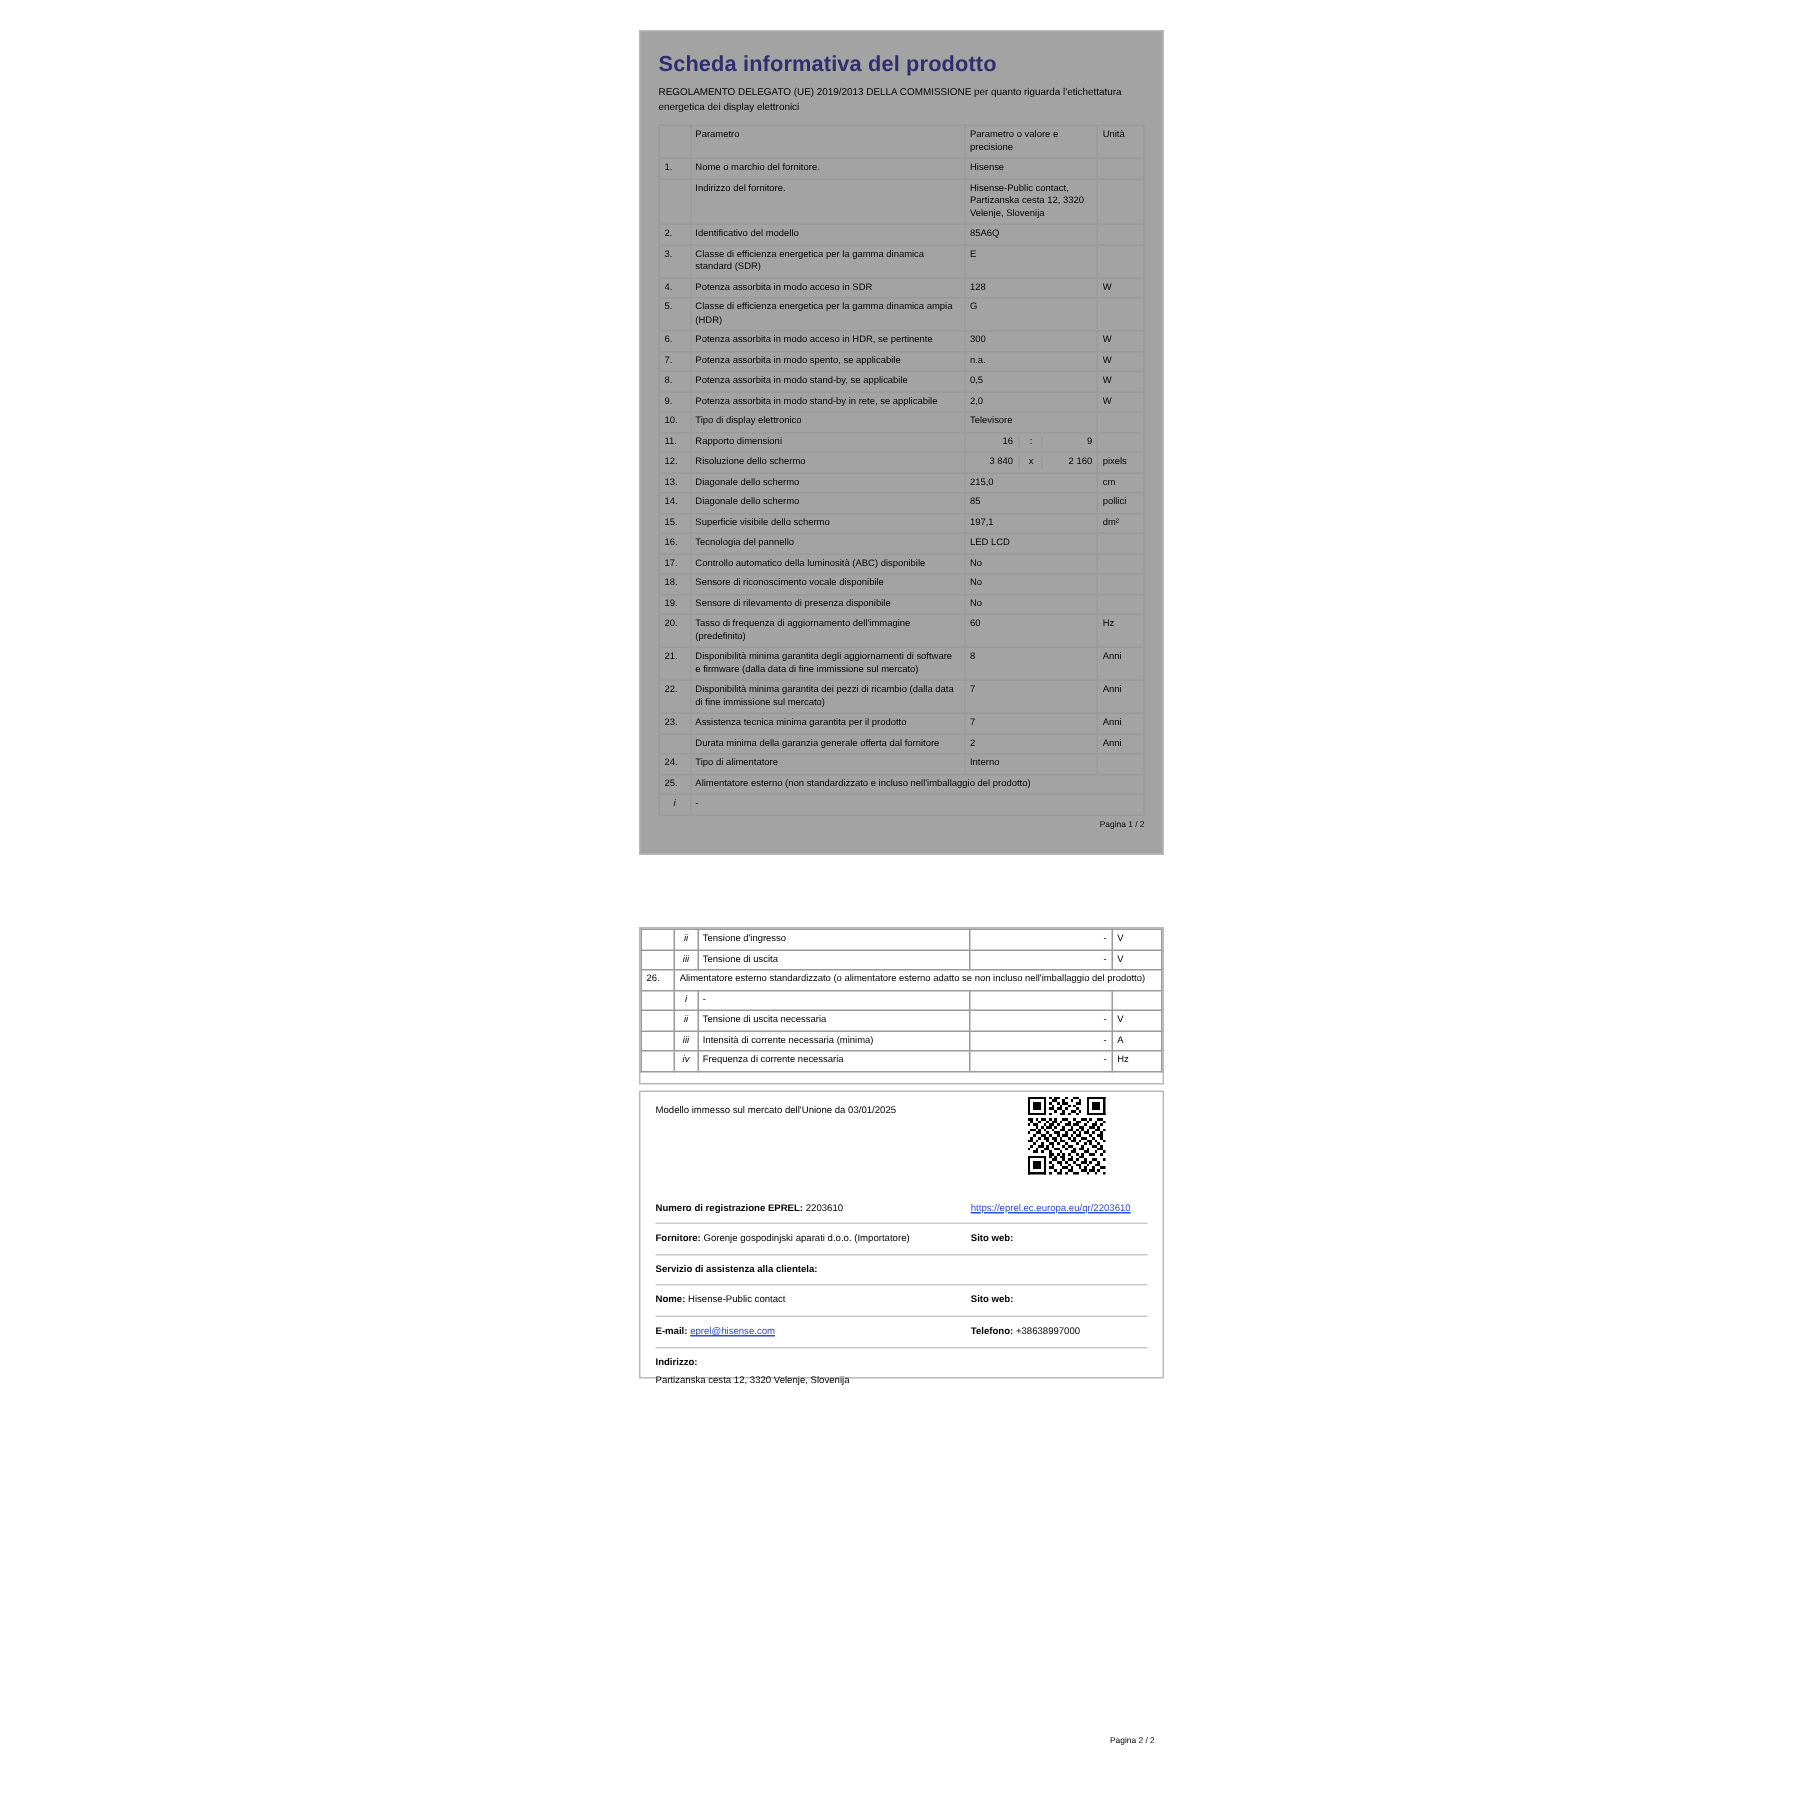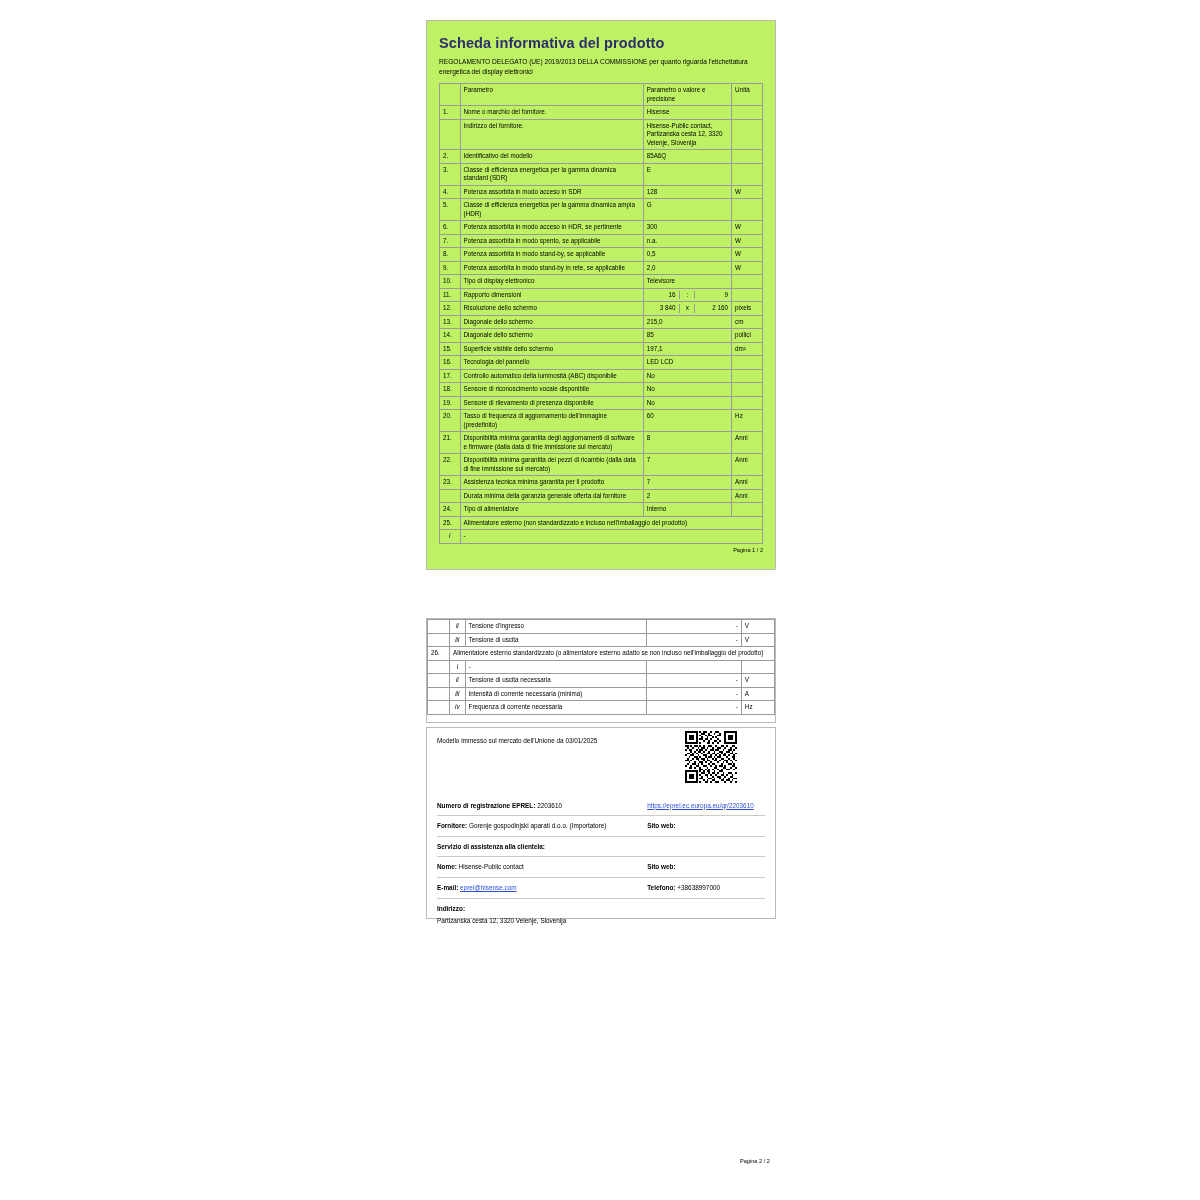--- a/index.html
+++ b/index.html
@@ -19,21 +19,21 @@
     position: absolute;
     box-sizing: border-box;
   }
   
   #page1 {
     left: 426px;
     top: 20px;
     width: 350px;
     height: 550px;
     border: 1px solid #b9b9b9;
-    background: #bef264;
+    background: #a3a3a3;
     padding: 10px 12px 0 12px;
   }
   #page2 {
     left: 426px;
     top: 618px;
     width: 350px;
     height: 105px;
     border: 1px solid #b9b9b9;
     background: #fff;
     padding: 0;

